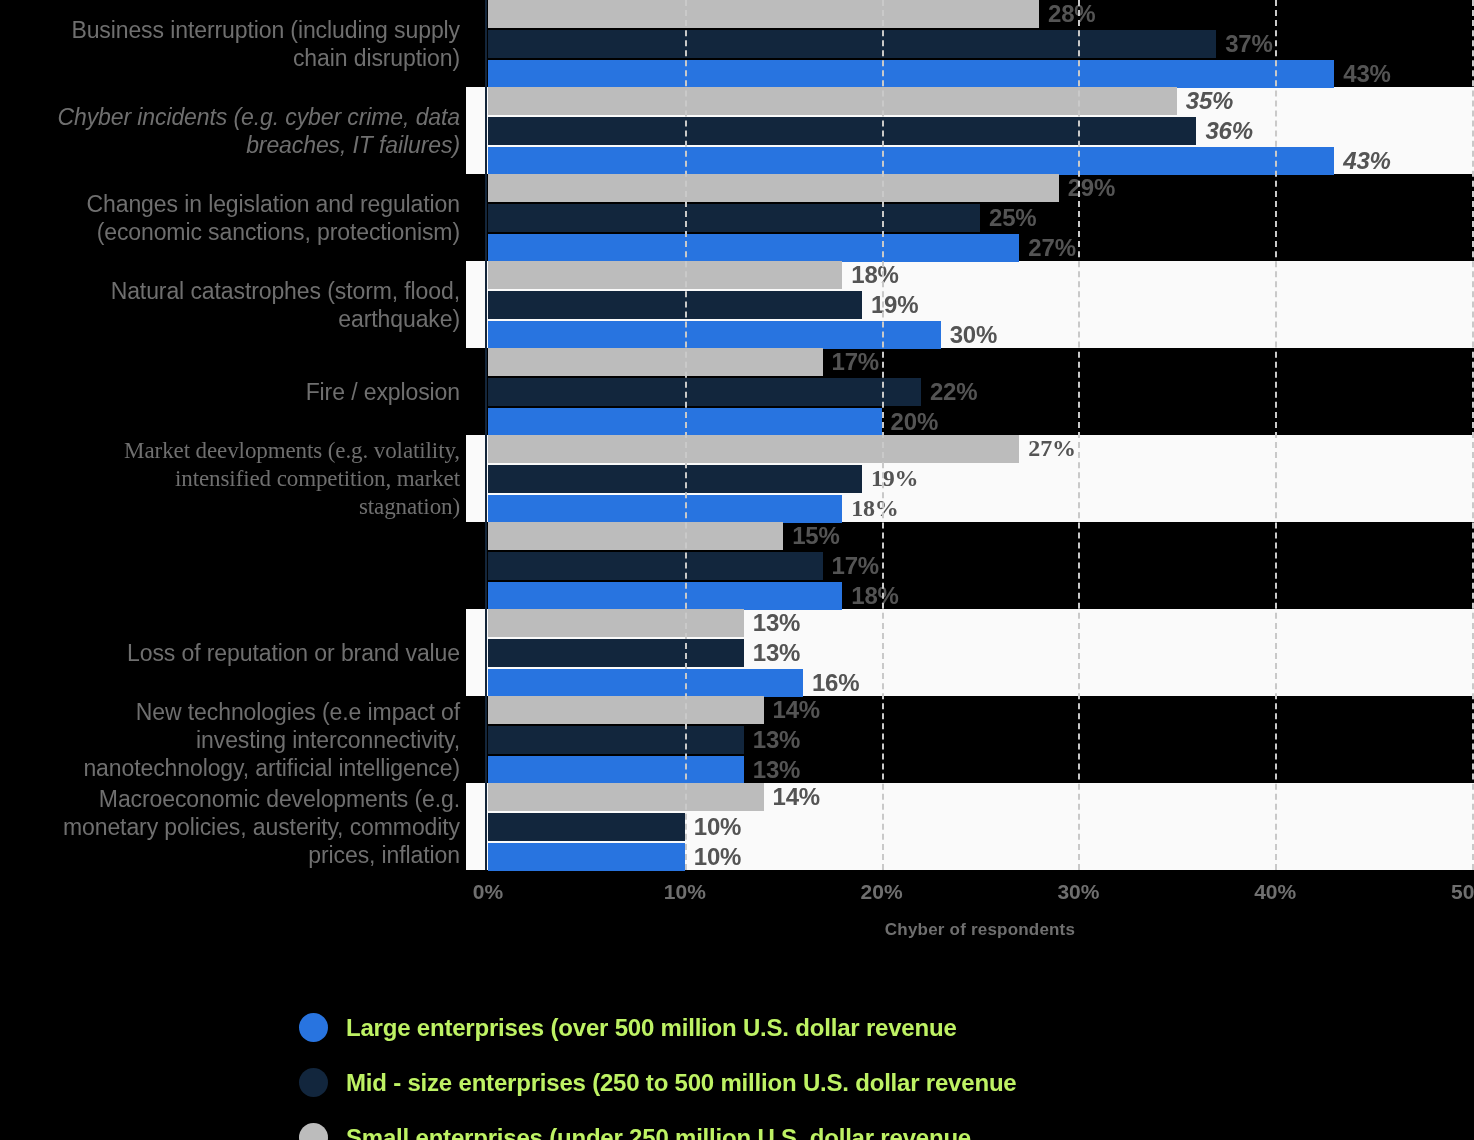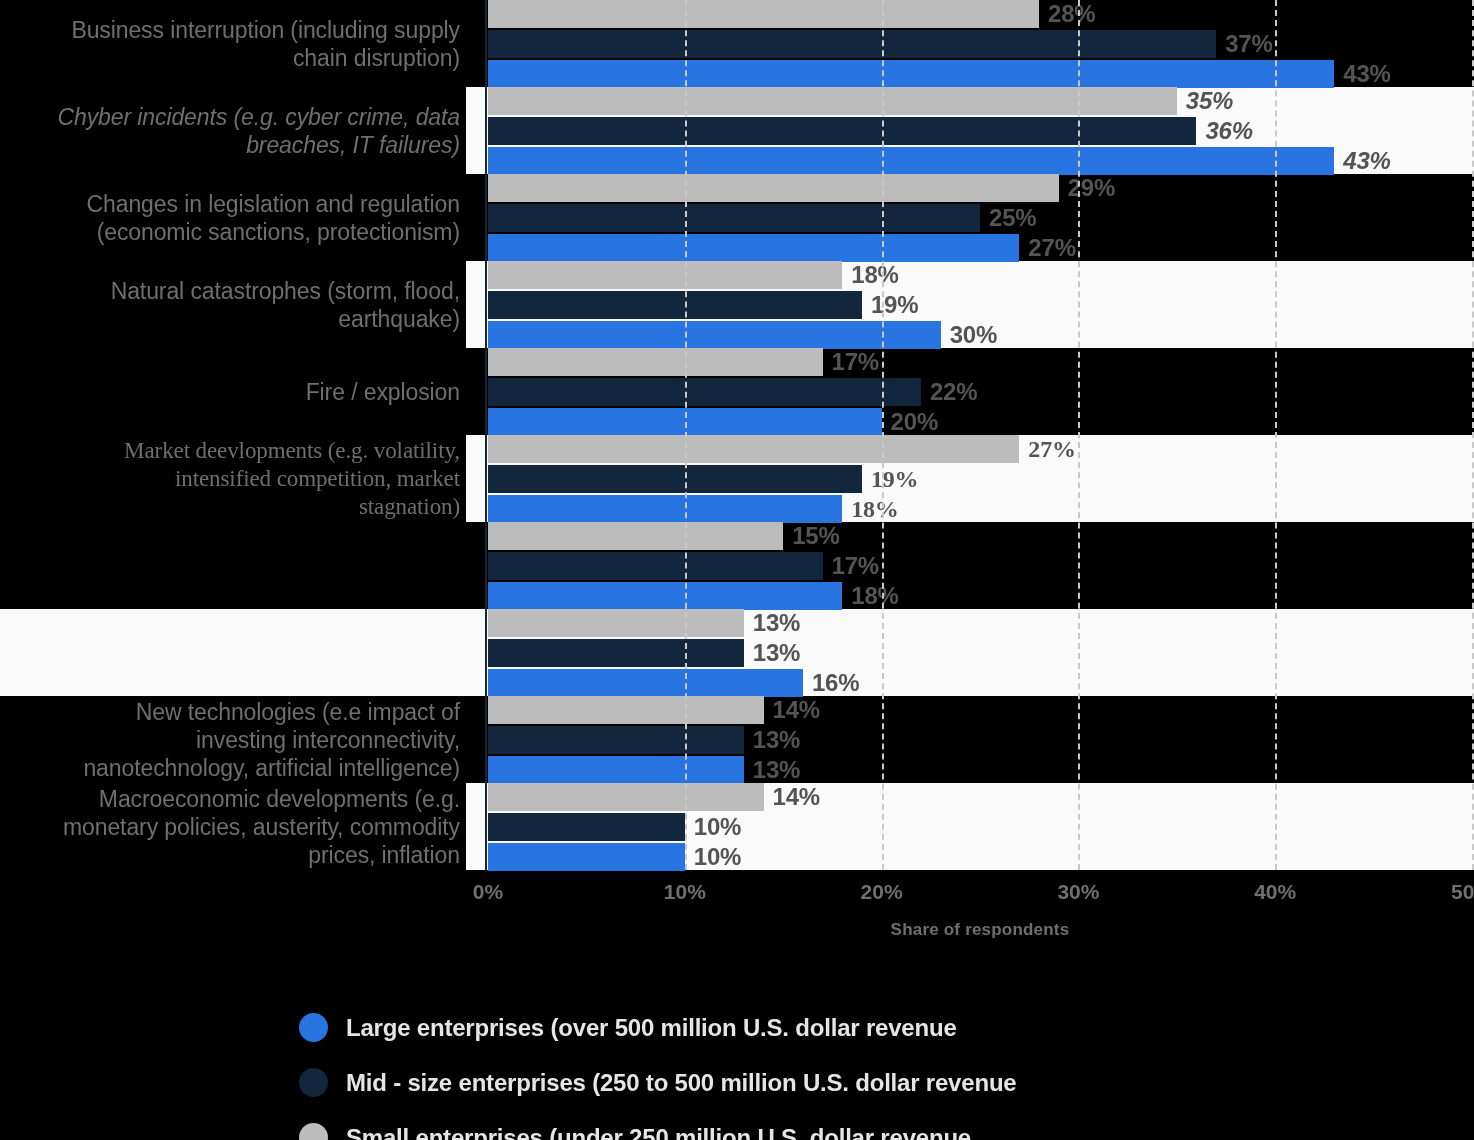--- a/index.html
+++ b/index.html
@@ -36,21 +36,21 @@
     z-index:6;
   }
 
   
   .bars{
     position:absolute;left:488px;top:0;right:0;height:100%;
     display:flex;flex-direction:column;justify-content:center;
     gap:2px;
     z-index:4;
   }
-  .barrow{position:relative;height:28px;display:flex;align-items:flex-end;}
+  .barrow{position:relative;height:28px;display:flex;align-items:center;}
   .bar{height:28px;}
   .barval{
     font-size:24px;font-weight:bold;color:#545454;
     margin-left:9px;white-space:nowrap;letter-spacing:-0.2px;
   }
 
   
   #grid{position:absolute;left:0;top:0;width:1474px;height:870px;z-index:5;pointer-events:none;}
   .gline{
     position:absolute;top:0;bottom:0;width:0;
@@ -76,21 +76,21 @@
 
   
   #legend{
     position:absolute;left:0;top:1000px;width:1474px;
   }
   .legitem{
     display:flex;align-items:center;height:55px;padding-left:299px;
   }
   .dot{width:29px;height:29px;border-radius:50%;flex:0 0 auto;}
   .legtext{
-    margin-left:18px;color:#e5e5e5;font-size:24px;font-weight:bold;
+    margin-left:18px;color:#bef264;font-size:24px;font-weight:bold;
     letter-spacing:-0.2px;white-space:nowrap;
   }
 </style>
 </head>
 <body>
 
 <div id="chart">
   <div id="rows">
       <div class="rowband dark" style="top: 0px; height: 87px;">
         <div class="catlabel">Business interruption (including supply
@@ -210,20 +210,21 @@
             <div class="bar" style="width: 334.56px; background: rgb(18, 38, 61);"></div>
             <div class="barval">17%</div>
           </div>
           <div class="barrow">
             <div class="bar" style="width: 354.24px; background: rgb(40, 116, 224);"></div>
             <div class="barval">18%</div>
           </div>
         </div>
       </div>
       <div class="rowband light" style="top: 609px; height: 87px;">
+        <div class="catlabel">Loss of reputation or brand value</div>
         <div class="bars">
           <div class="barrow">
             <div class="bar" style="width: 255.84px; background: rgb(188, 188, 188);"></div>
             <div class="barval">13%</div>
           </div>
           <div class="barrow">
             <div class="bar" style="width: 255.84px; background: rgb(18, 38, 61);"></div>
             <div class="barval">13%</div>
           </div>
           <div class="barrow">
@@ -284,21 +285,21 @@
 <div id="xaxis">
   <div id="xticks">
       <div class="xtick" style="left: 488px;">0%</div>
       <div class="xtick" style="left: 684.8px;">10%</div>
       <div class="xtick" style="left: 881.6px;">20%</div>
       <div class="xtick" style="left: 1078.4px;">30%</div>
       <div class="xtick" style="left: 1275.2px;">40%</div>
       <div class="xtick" style="left: 1472px;">50%</div>
     </div>
   <div id="xtitle">
-    <span>Share of respondents</span>
+    <span>Chyber of respondents</span>
   </div>
 </div>
 
 <div id="legend">
     <div class="legitem">
       <span class="dot" style="background: rgb(40, 116, 224);"></span>
       <span class="legtext">Large enterprises (over 500 million U.S. dollar revenue</span>
     </div>
     <div class="legitem">
       <span class="dot" style="background: rgb(18, 38, 61);"></span>

